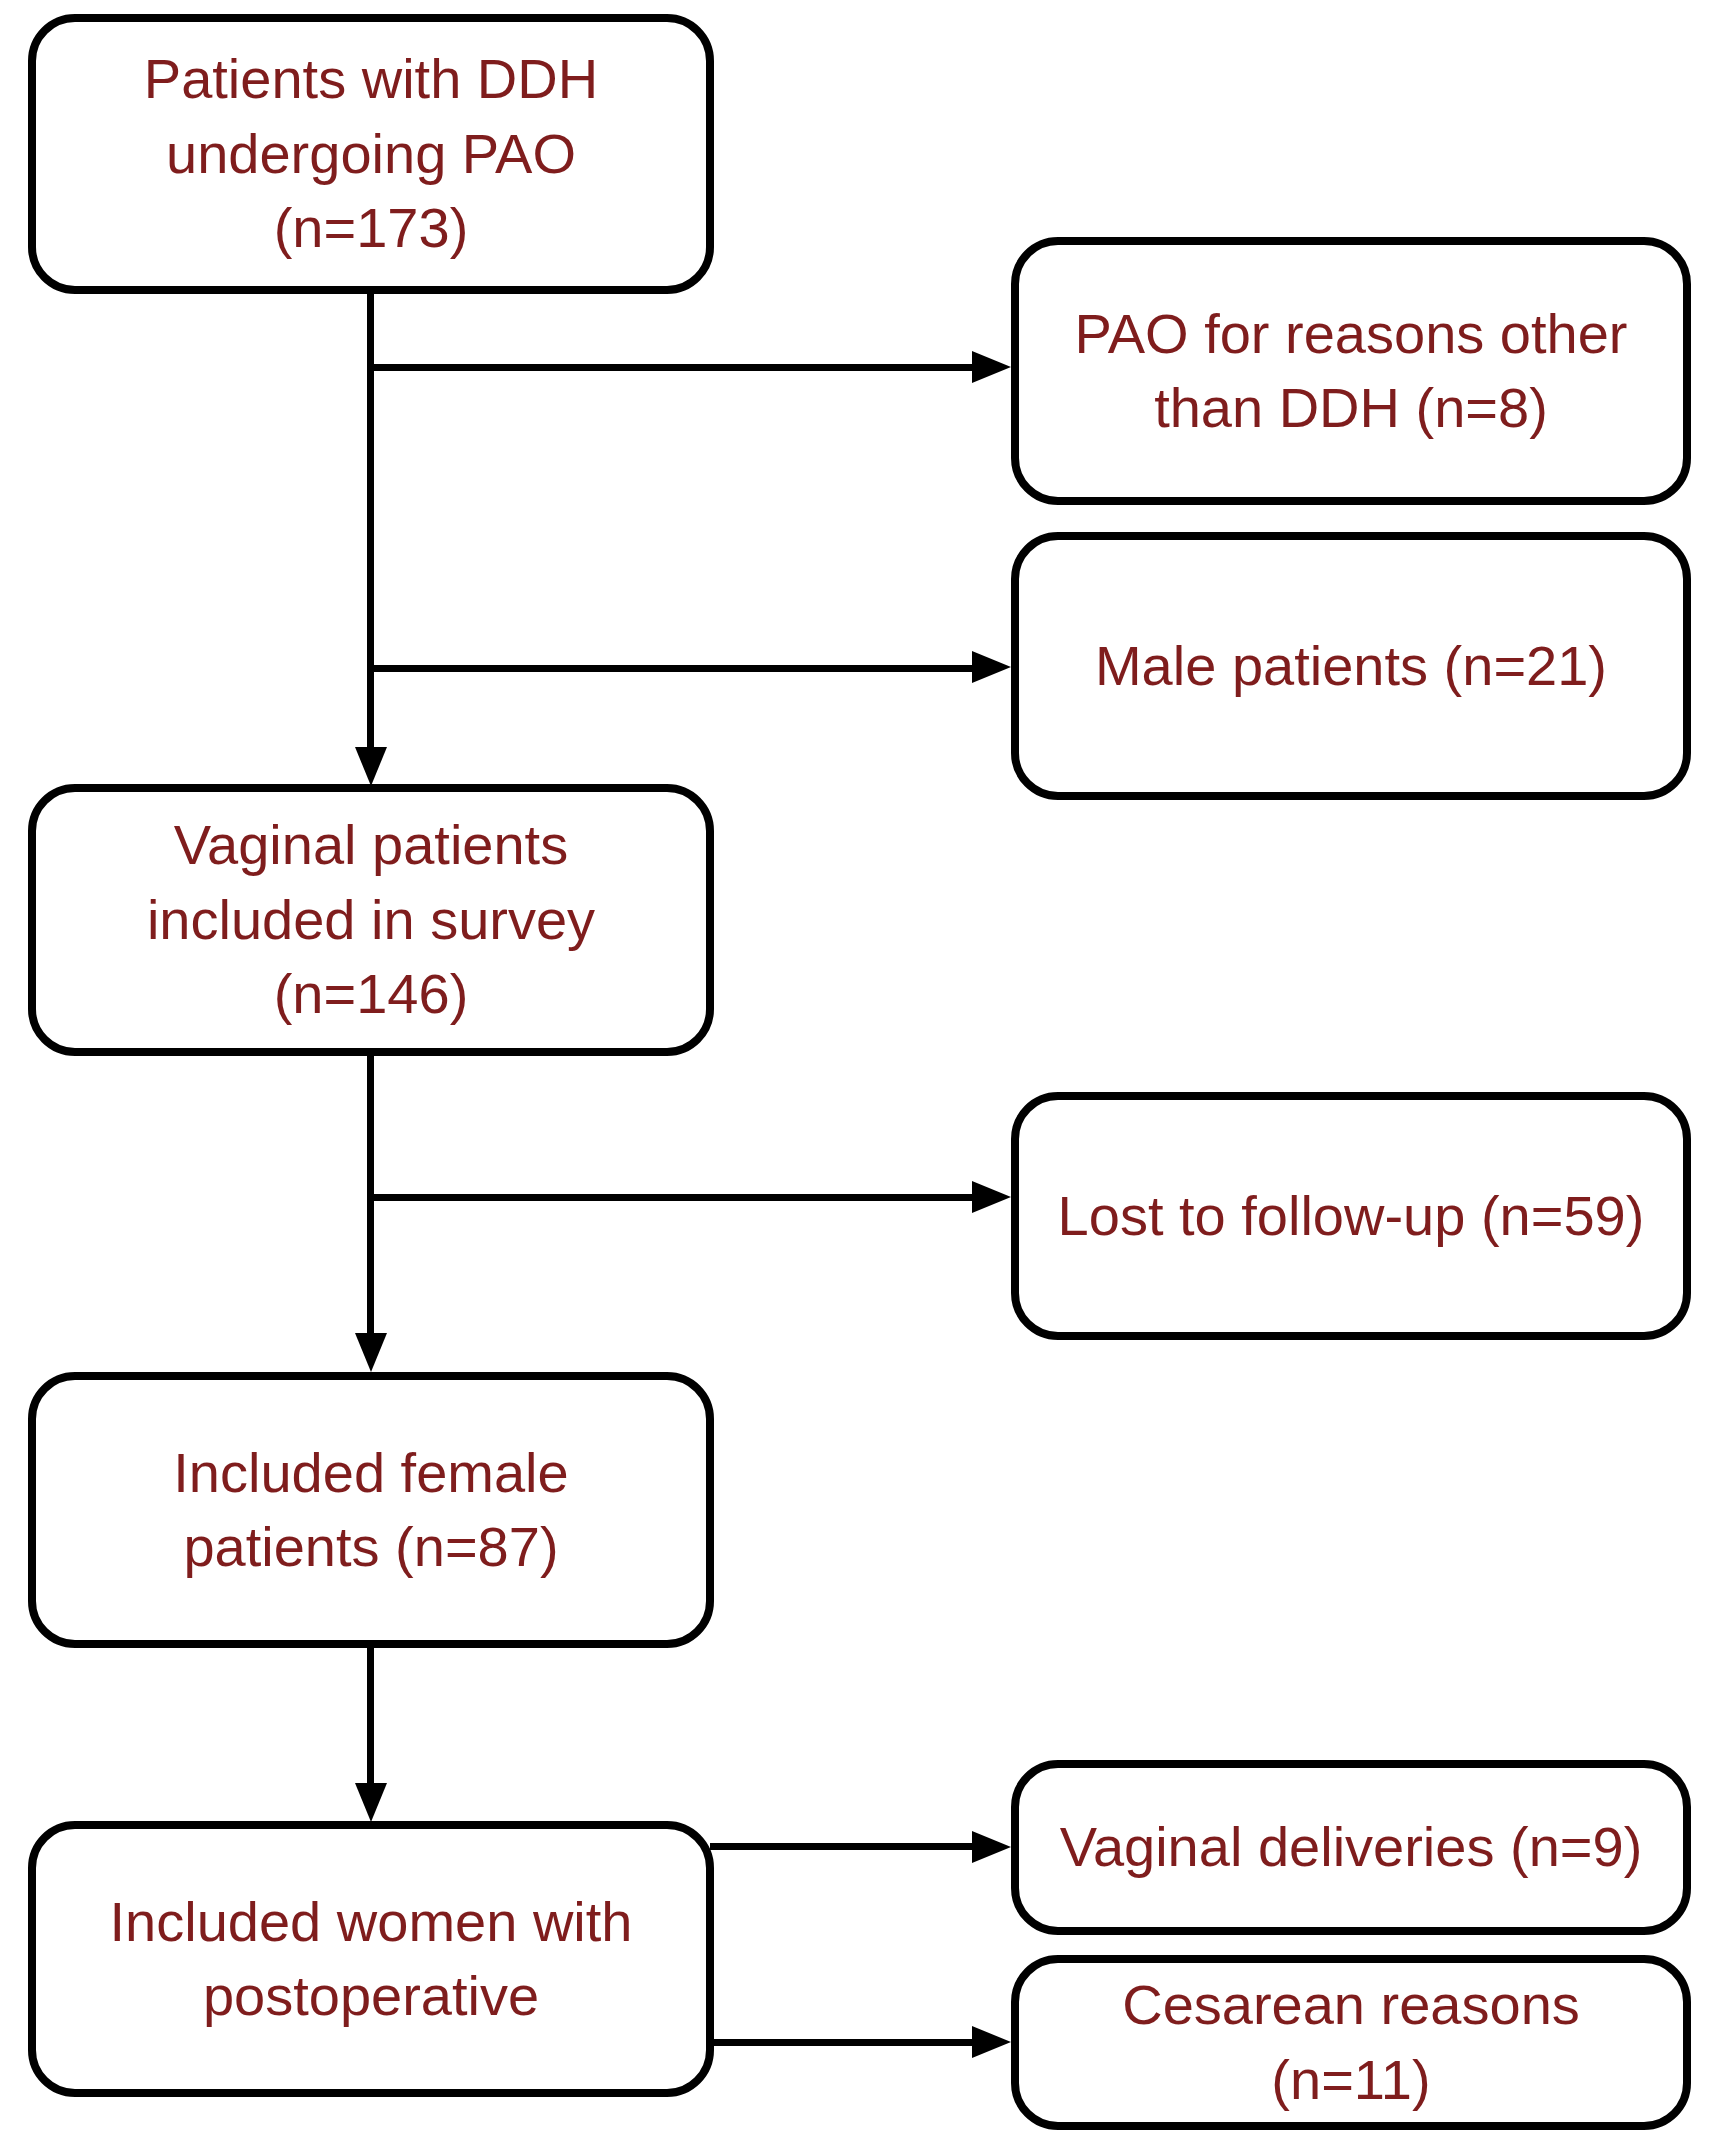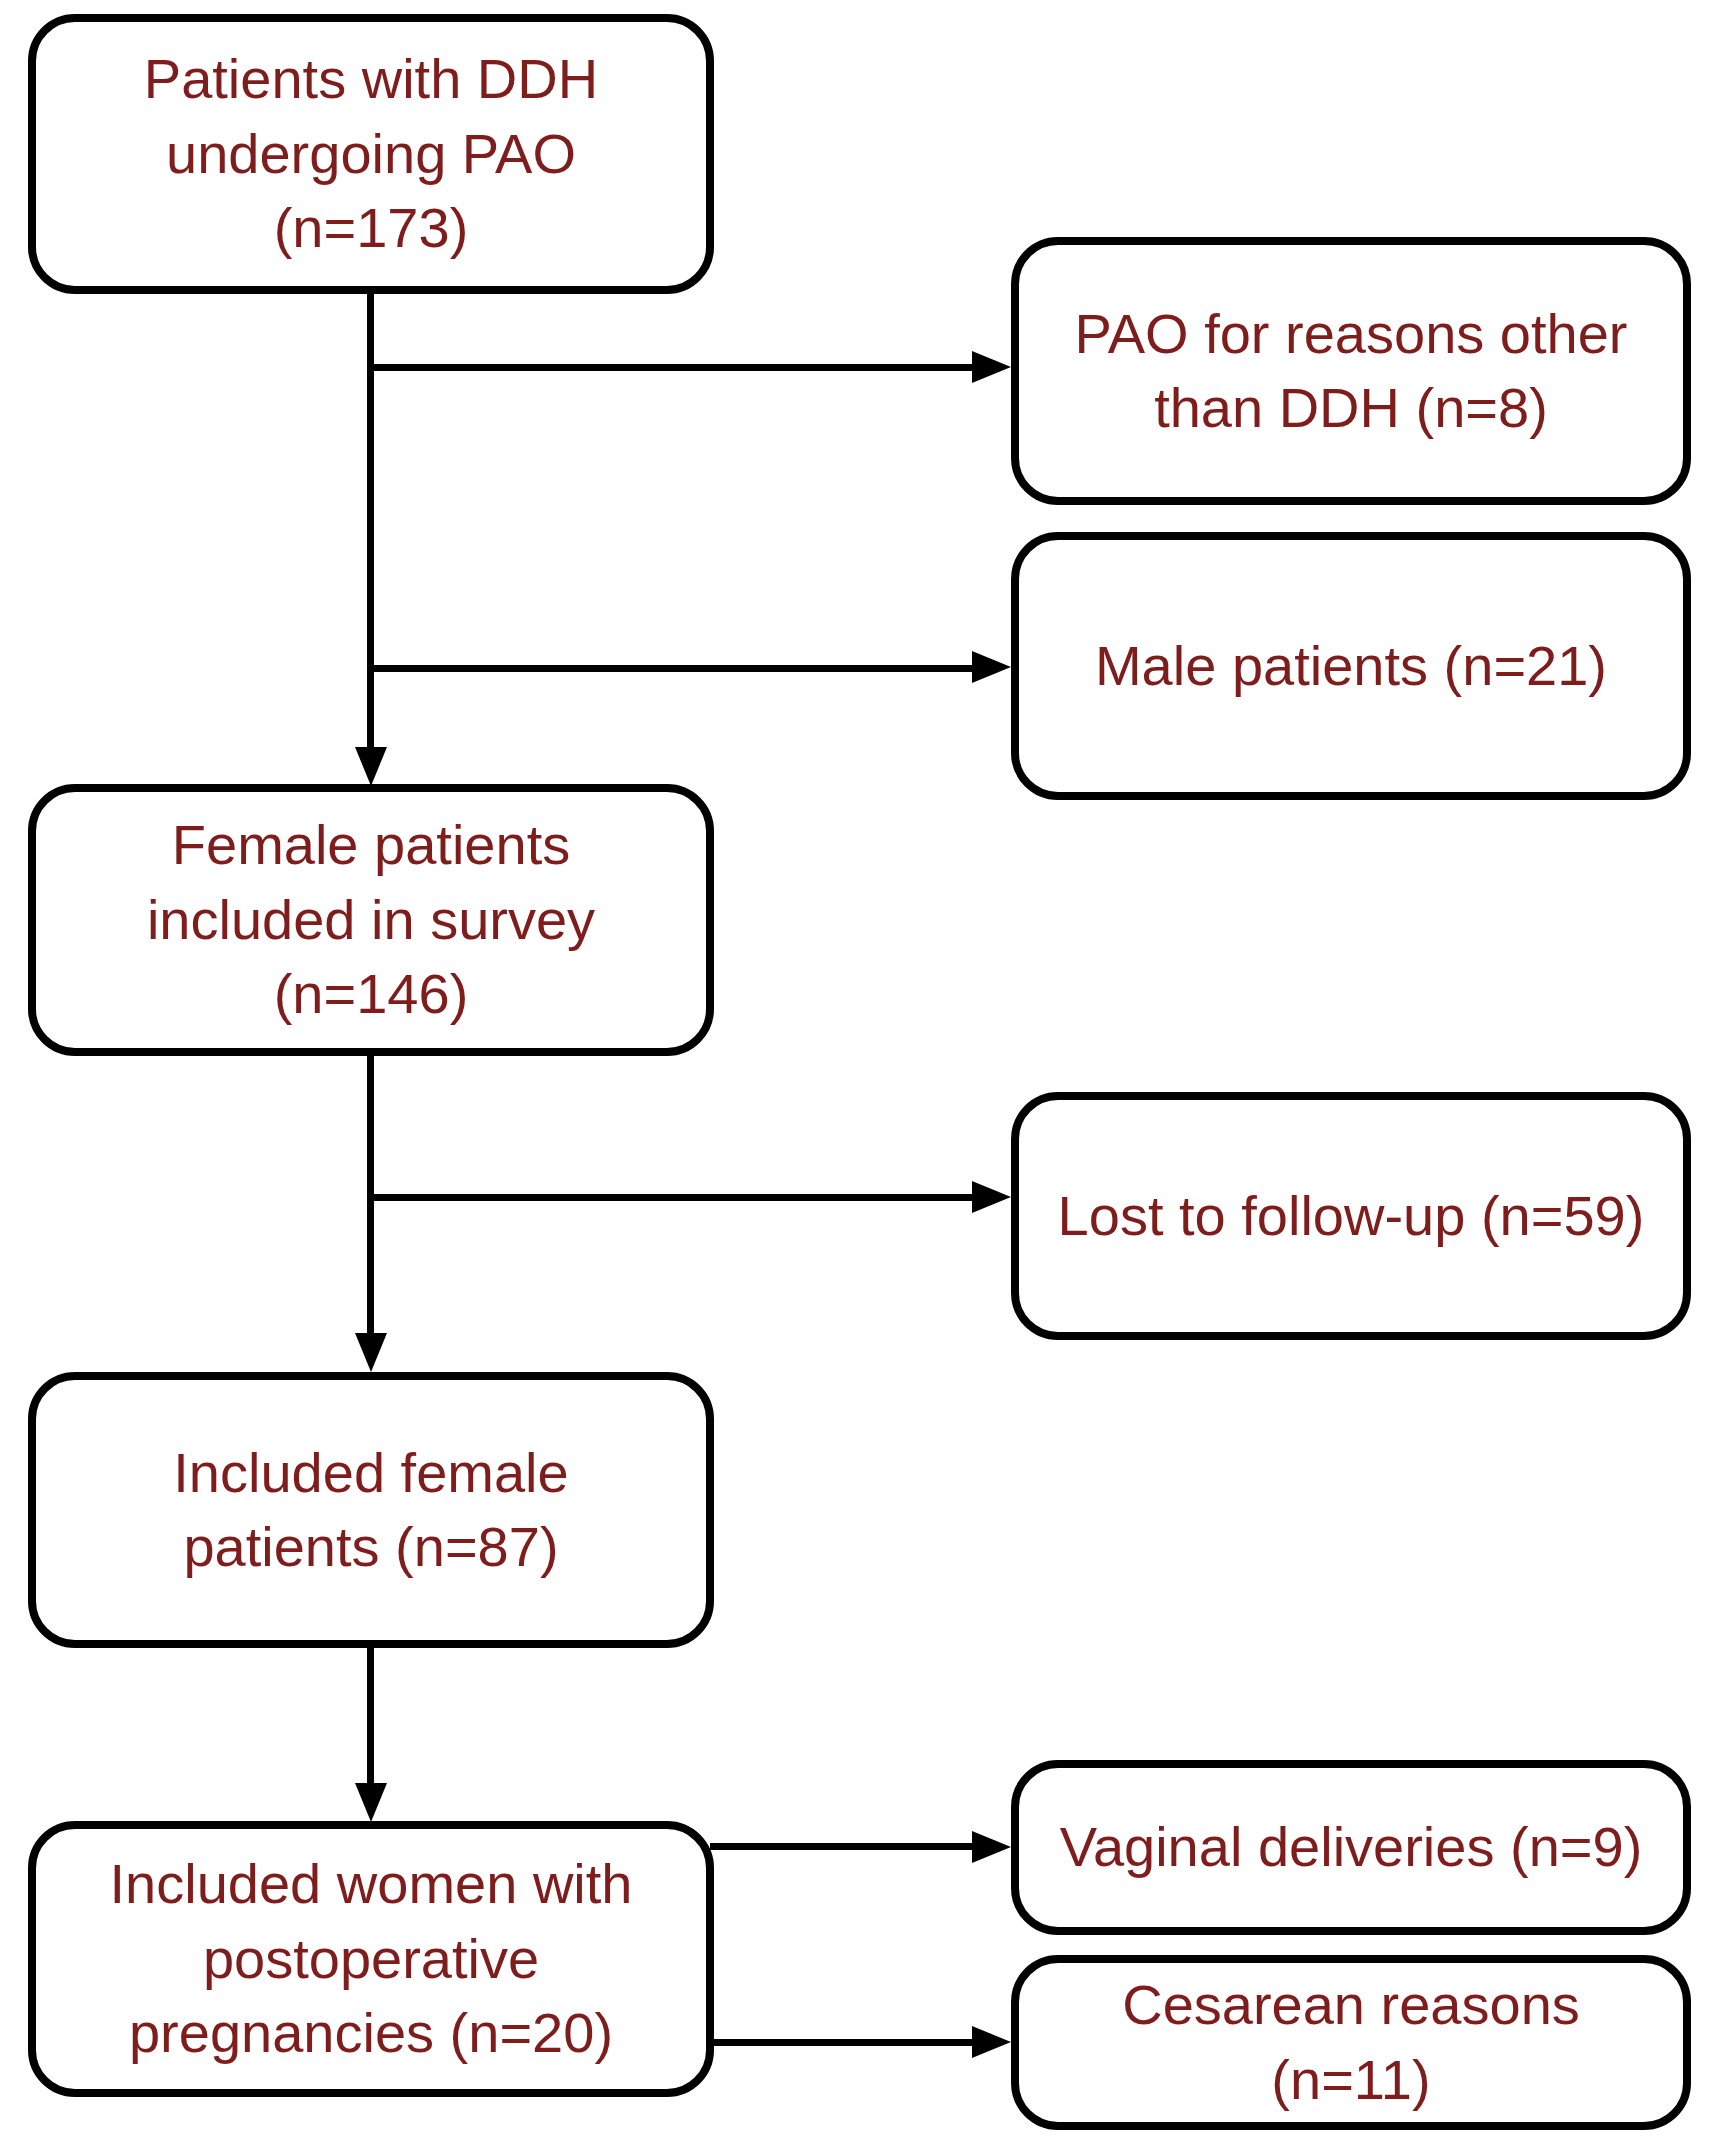--- a/index.html
+++ b/index.html
@@ -87,34 +87,33 @@
 
 <div id="canvas">
 
   <div class="box" id="b1">
     <div class="box-line">Patients with DDH</div>
     <div class="box-line">undergoing PAO</div>
     <div class="box-line">(n=173)</div>
   </div>
 
   <div class="box" id="b2">
-    <div class="box-line">Female patients</div>
+    <div class="box-line">Vaginal patients</div>
     <div class="box-line">included in survey</div>
     <div class="box-line">(n=146)</div>
   </div>
 
   <div class="box" id="b3">
     <div class="box-line">Included female</div>
     <div class="box-line">patients (n=87)</div>
   </div>
 
   <div class="box" id="b4">
     <div class="box-line">Included women with</div>
     <div class="box-line">postoperative</div>
-    <div class="box-line">pregnancies (n=20)</div>
   </div>
 
   <div class="box" id="r1">
     <div class="box-line">PAO for reasons other</div>
     <div class="box-line">than DDH (n=8)</div>
   </div>
 
   <div class="box" id="r2">
     <div class="box-line">Male patients (n=21)</div>
   </div>

